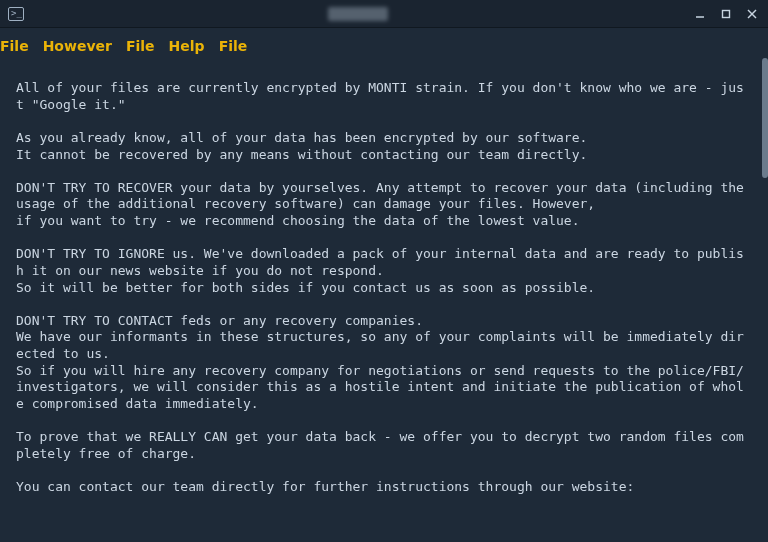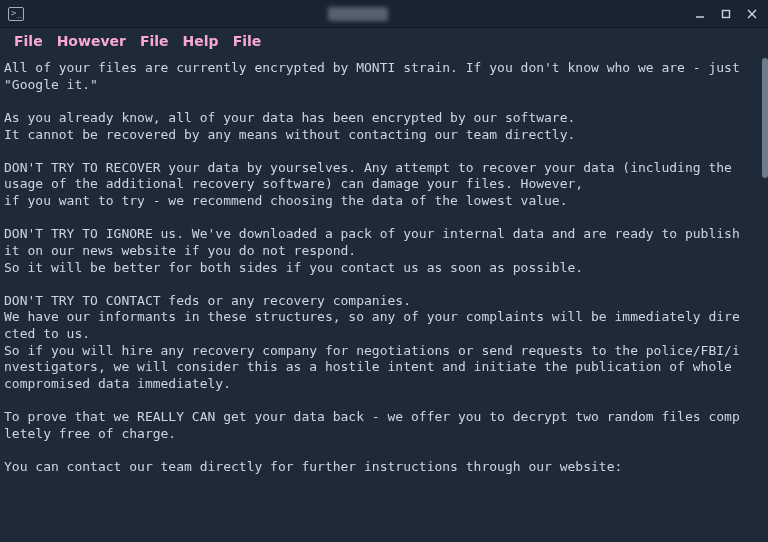--- a/index.html
+++ b/index.html
@@ -53,43 +53,44 @@
     width: 16px; height: 16px;
     display: flex; align-items: center; justify-content: center;
     font-size: 12px;
     cursor: pointer;
   }
   .title-btn svg { display: block; }
   .menubar {
     height: 26px;
     background: #1e2a38;
     display: flex;
-    align-items: center;
+    align-items: flex-end;
     gap: 14px;
-    padding: 0 14px;
+    padding: 0 0;
     font-family: "DejaVu Sans", "Segoe UI", sans-serif;
     font-size: 14px;
     font-weight: 600;
-    color: #f9a8d4;
+    color: #eab308;
   }
   .menu-item { cursor: pointer; }
   .content-wrap {
     flex: 1;
     display: flex;
     position: relative;
     overflow: hidden;
   }
   .content {
     flex: 1;
-    padding: 6px 16px 10px 4px;
+    padding: 6px 16px 10px 16px;
     white-space: pre-wrap;
     word-break: break-all;
     line-height: 1.28;
     color: #cbd6e2;
     overflow: hidden;
+    margin-top: 20px;
   }
   .scrollbar {
     width: 6px;
     background: transparent;
     display: flex;
     align-items: flex-start;
     padding-top: 4px;
   }
   .scroll-thumb {
     width: 6px;

